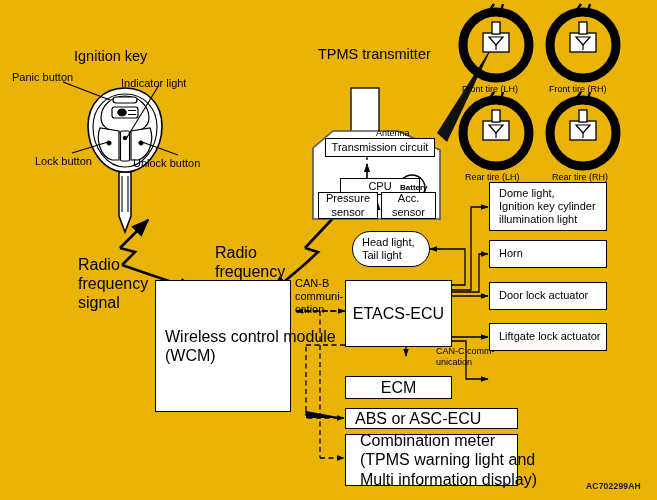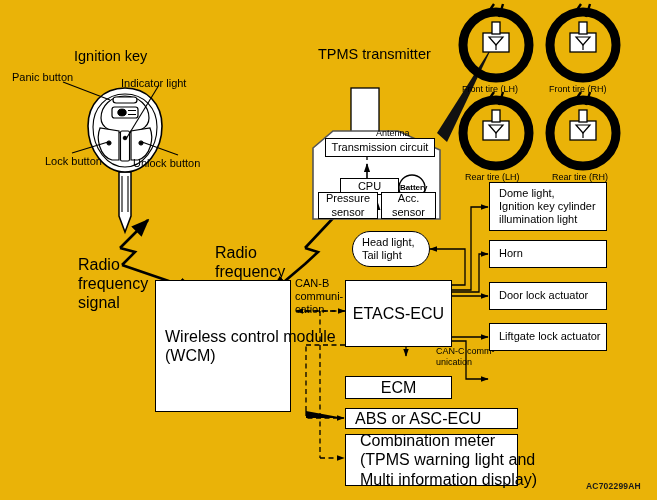--- a/index.html
+++ b/index.html
@@ -214,38 +214,38 @@
 
       <path d="M 452 337 L 488 337" marker-end="url(#arrowSm)"></path>
 
       <path d="M 452 341 L 466 341 L 466 379 L 488 379" marker-end="url(#arrowSm)"></path>
     </g>
   </svg>
 
   <div class="lbl title" style="left:74px; top:48px;">Ignition key</div>
   <div class="lbl t11" style="left:12px; top:71px;">Panic button</div>
   <div class="lbl t11" style="left:121px; top:77px;">Indicator light</div>
-  <div class="lbl t11" style="left:45px; top:155px;">Lock button</div>
+  <div class="lbl t11" style="left:35px; top:155px;">Lock button</div>
   <div class="lbl t11" style="left:133px; top:157px;">Unlock button</div>
 
   <div class="lbl t12" style="left:78px; top:256px;">Radio
 frequency
 signal</div>
   <div class="lbl t12" style="left:215px; top:244px;">Radio
 frequency
 signal</div>
 
   <div class="lbl title" style="left:318px; top:46px;">TPMS transmitter</div>
   <div class="lbl t9" style="left:376px; top:128px;">Antenna</div>
 
   <div class="box center t10" style="left:325px; top:138px; width:110px; height:19px;">
     <span class="box-txt">Transmission circuit</span>
   </div>
 
-  <div class="box center t11" style="left:340px; top:178px; width:59px; height:17px;">
+  <div class="box center t11" style="left:340px; top:178px; width:80px; height:17px;">
     <span class="box-txt">CPU</span>
   </div>
 
   <div class="lbl t8 bold" style="left:400px; top:183px; width:26px; text-align:center;">Battery</div>
 
   <div class="box center t11" style="left:318px; top:192px; width:60px; height:27px; top:192px;">
     <span class="box-txt" style="text-align:center;">Pressure
 sensor</span>
   </div>
 

